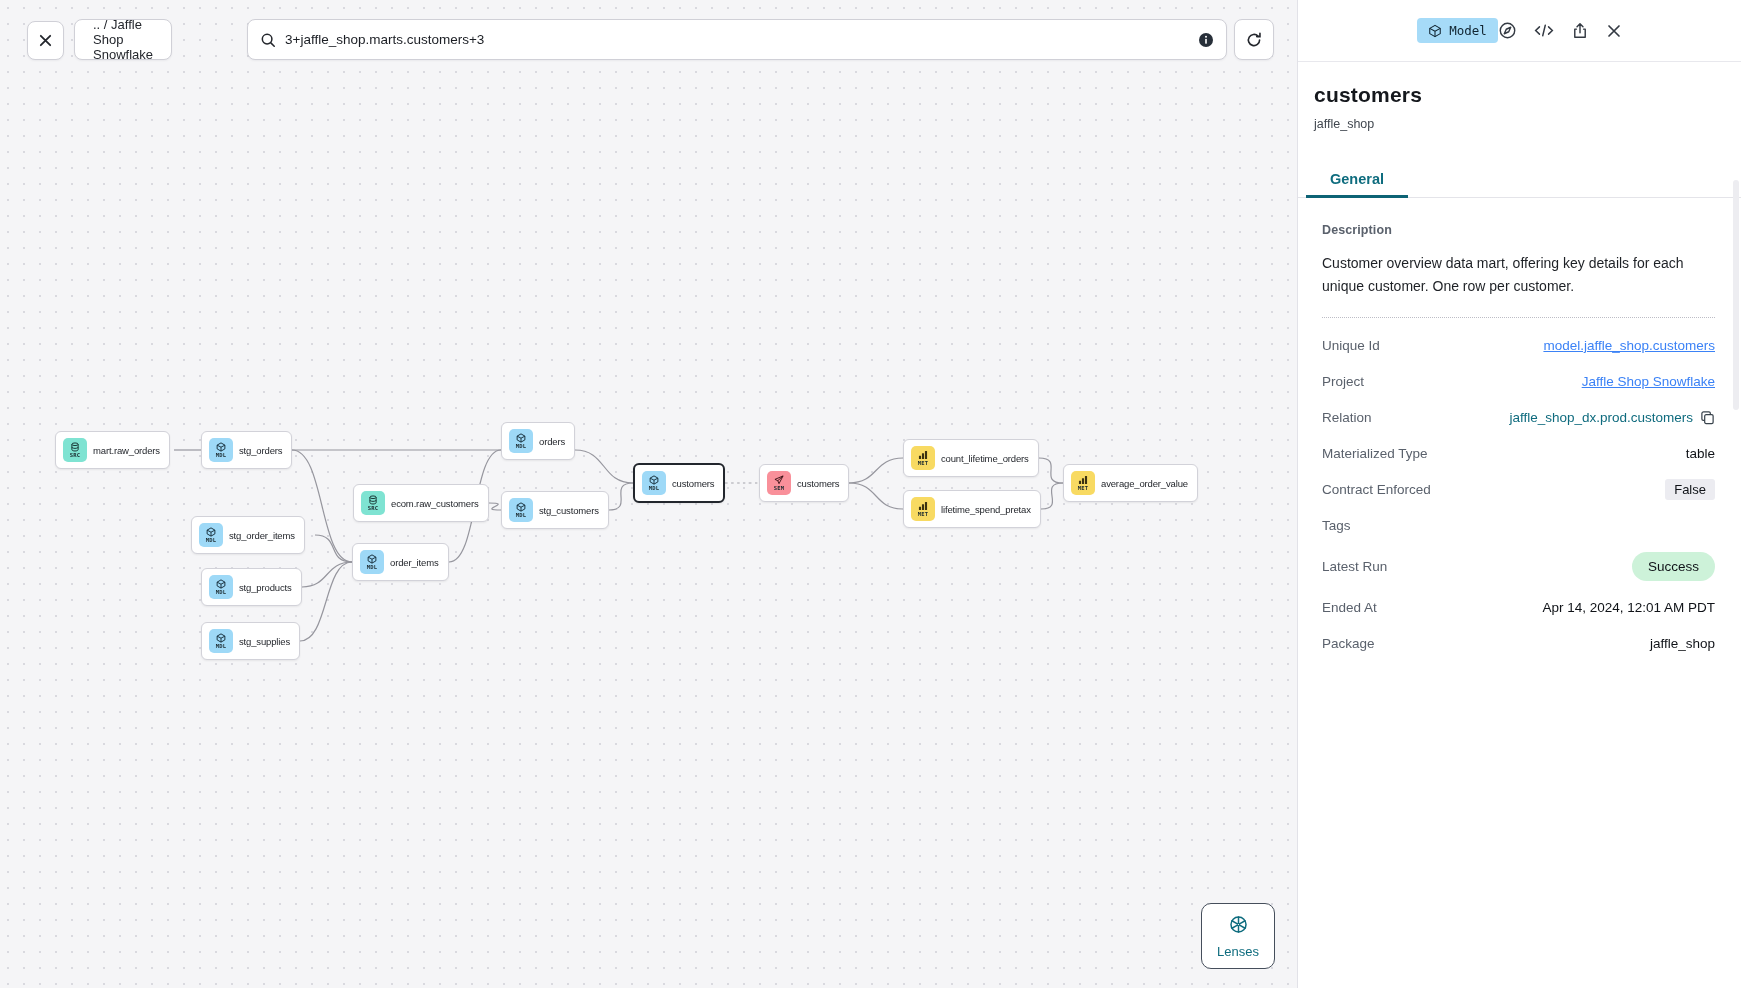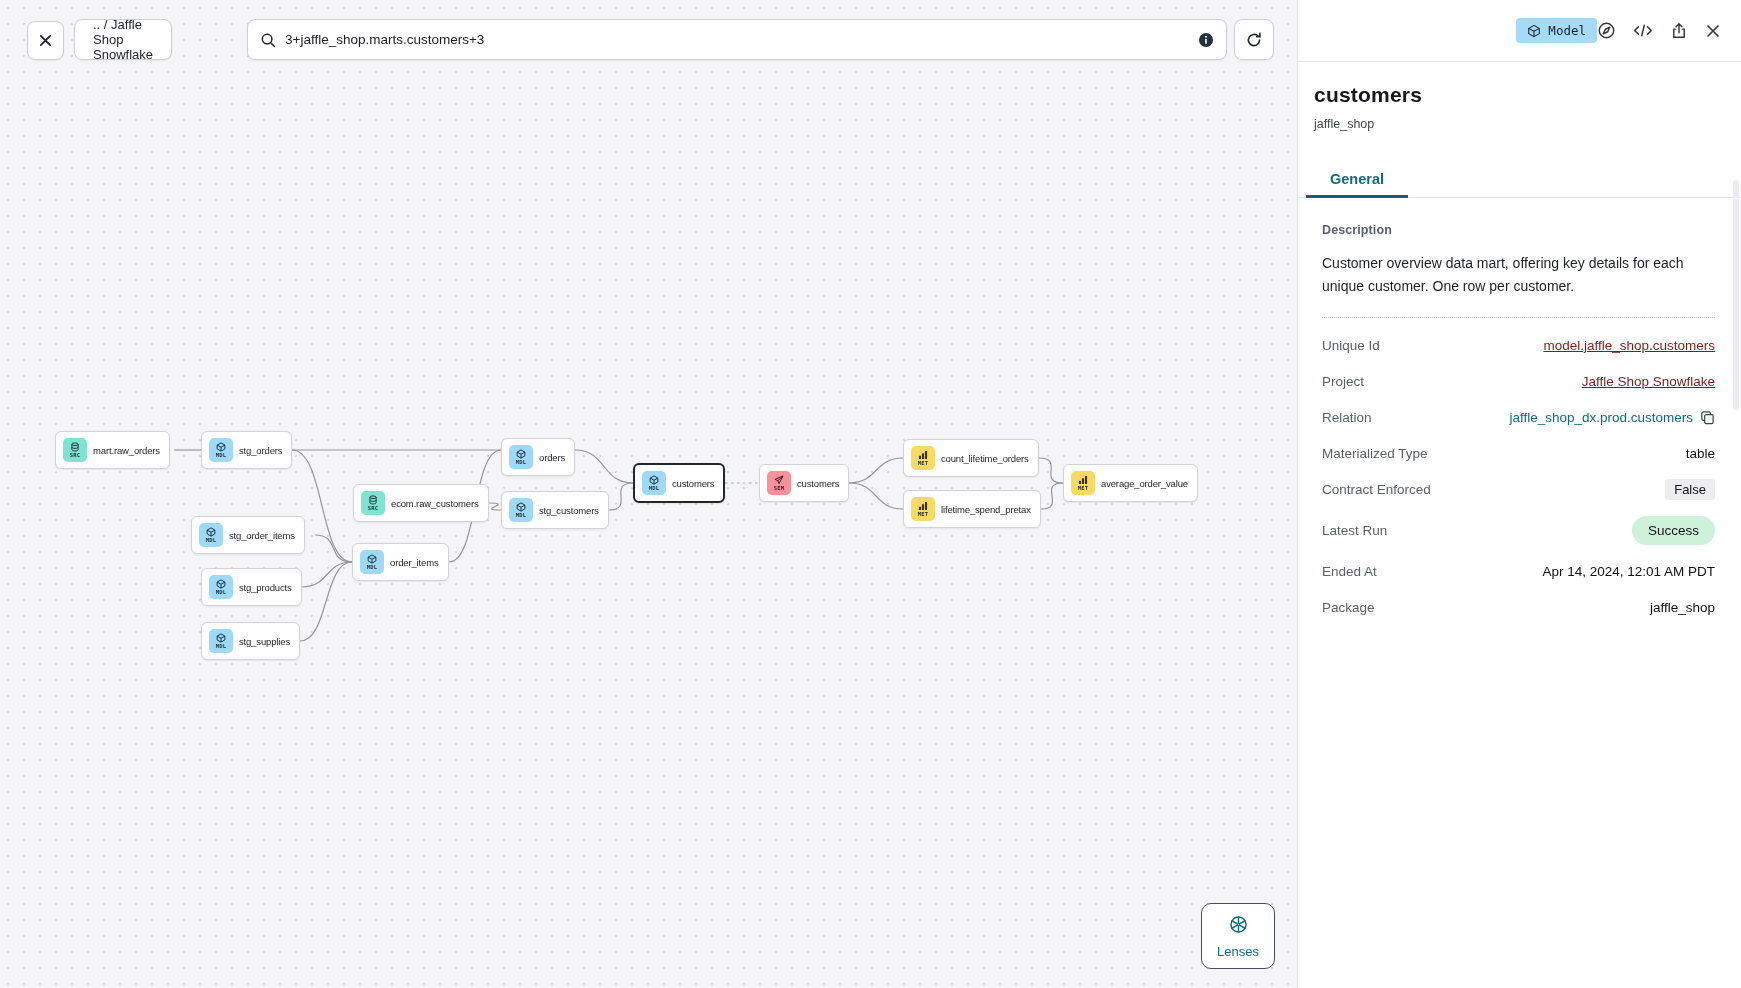--- a/index.html
+++ b/index.html
@@ -73,21 +73,21 @@
   }
   .lenses .llabel { font-size: 13px; color: #0e6c7e; }
 
   
   .panel {
     position: absolute; right: 0; top: 0; width: 444px; height: 988px; z-index: 10;
     background: #fff; border-left: 1px solid #e2e2e8;
   }
   .p-head {
     height: 62px; padding: 0 20px;
-    display: flex; align-items: center; justify-content: flex-end;
+    display: flex; align-items: center; justify-content: center;
     border-bottom: 1px solid #e8e8ed;
   }
   .model-badge {
     display: inline-flex; align-items: center; gap: 7px;
     background: #a6dbf8; border-radius: 4px; padding: 5px 11px;
     font-family: "DejaVu Sans Mono", monospace; font-size: 12.5px; color: #102430;
   }
   .p-actions { display: flex; align-items: center; gap: 17px; }
   .p-actions .abtn { background: none; border: none; cursor: pointer; display: flex; padding: 0; }
   .p-title-wrap { padding: 21px 20px 0 16px; }
@@ -100,21 +100,21 @@
     border-bottom: 3px solid #0d6375; margin-bottom: -1px; cursor: pointer;
   }
   .p-body { padding: 25px 26px 0 24px; }
   .desc-label { font-size: 12.5px; font-weight: 700; color: #5a616c; letter-spacing: .1px; }
   .desc { margin-top: 15px; font-size: 14px; line-height: 1.62; color: #1d2025; }
   .dotted { border-bottom: 1px dotted #bdbdc6; margin-top: 20px; margin-bottom: 9px; }
   .drow { display: flex; justify-content: space-between; align-items: center; min-height: 36px; font-size: 13.5px; }
   .drow.tall { min-height: 46px; }
   .drow .lbl { color: #5a616c; }
   .drow .val { color: #101318; text-align: right; }
-  .val.link { color: #7f1d1d; text-decoration: underline; cursor: pointer; }
+  .val.link { color: #3b82f6; text-decoration: underline; cursor: pointer; }
   .val.teal { color: #0f6b7e; }
   .copy-wrap { display: flex; align-items: center; gap: 7px; }
   .copy-btn { background: none; border: none; cursor: pointer; display: flex; padding: 0; }
   .badge-gray { background: #ececf1; border-radius: 3px; padding: 3px 9px; color: #15181d; font-size: 13px; }
   .pill-green { background: #cdf2d9; color: #175c41; border-radius: 999px; padding: 7px 16px; font-size: 13.5px; }
   .p-scrollbar { position: absolute; right: 2px; top: 180px; width: 6px; height: 230px; border-radius: 3px; background: #ededf1; }
 </style>
 </head>
 <body>
 
@@ -248,21 +248,21 @@
     <div class="node" style="left: 352px; top: 543px;">
       <span class="nicon" style="background:#9ed9f7">
         <svg viewBox="0 0 16 16" fill="none" stroke="#132b38" stroke-width="1.5" stroke-linejoin="round">
           <path d="M8 1.4 14.2 5v6L8 14.6 1.8 11V5L8 1.4z"></path>
           <path d="M1.8 5 8 8.3 14.2 5M8 8.3v6.3"></path>
         </svg>
         <i>MDL</i>
       </span>
       <span class="nlabel">order_items</span>
     </div>
-    <div class="node" style="left: 501px; top: 438px;">
+    <div class="node" style="left: 501px; top: 422px;">
       <span class="nicon" style="background:#9ed9f7">
         <svg viewBox="0 0 16 16" fill="none" stroke="#132b38" stroke-width="1.5" stroke-linejoin="round">
           <path d="M8 1.4 14.2 5v6L8 14.6 1.8 11V5L8 1.4z"></path>
           <path d="M1.8 5 8 8.3 14.2 5M8 8.3v6.3"></path>
         </svg>
         <i>MDL</i>
       </span>
       <span class="nlabel">orders</span>
     </div>
     <div class="node" style="left: 501px; top: 491px;">
@@ -410,20 +410,23 @@
           </span>
         </div>
         <div class="drow">
           <span class="lbl">Materialized Type</span>
           <span class="val">table</span>
         </div>
         <div class="drow">
           <span class="lbl">Contract Enforced</span>
           <span class="val badge-gray">False</span>
         </div>
+        <div class="drow">
+          <span class="lbl">Tags</span>
+        </div>
         <div class="drow tall">
           <span class="lbl">Latest Run</span>
           <span class="val pill-green">Success</span>
         </div>
         <div class="drow">
           <span class="lbl">Ended At</span>
           <span class="val">Apr 14, 2024, 12:01 AM PDT</span>
         </div>
         <div class="drow">
           <span class="lbl">Package</span>

